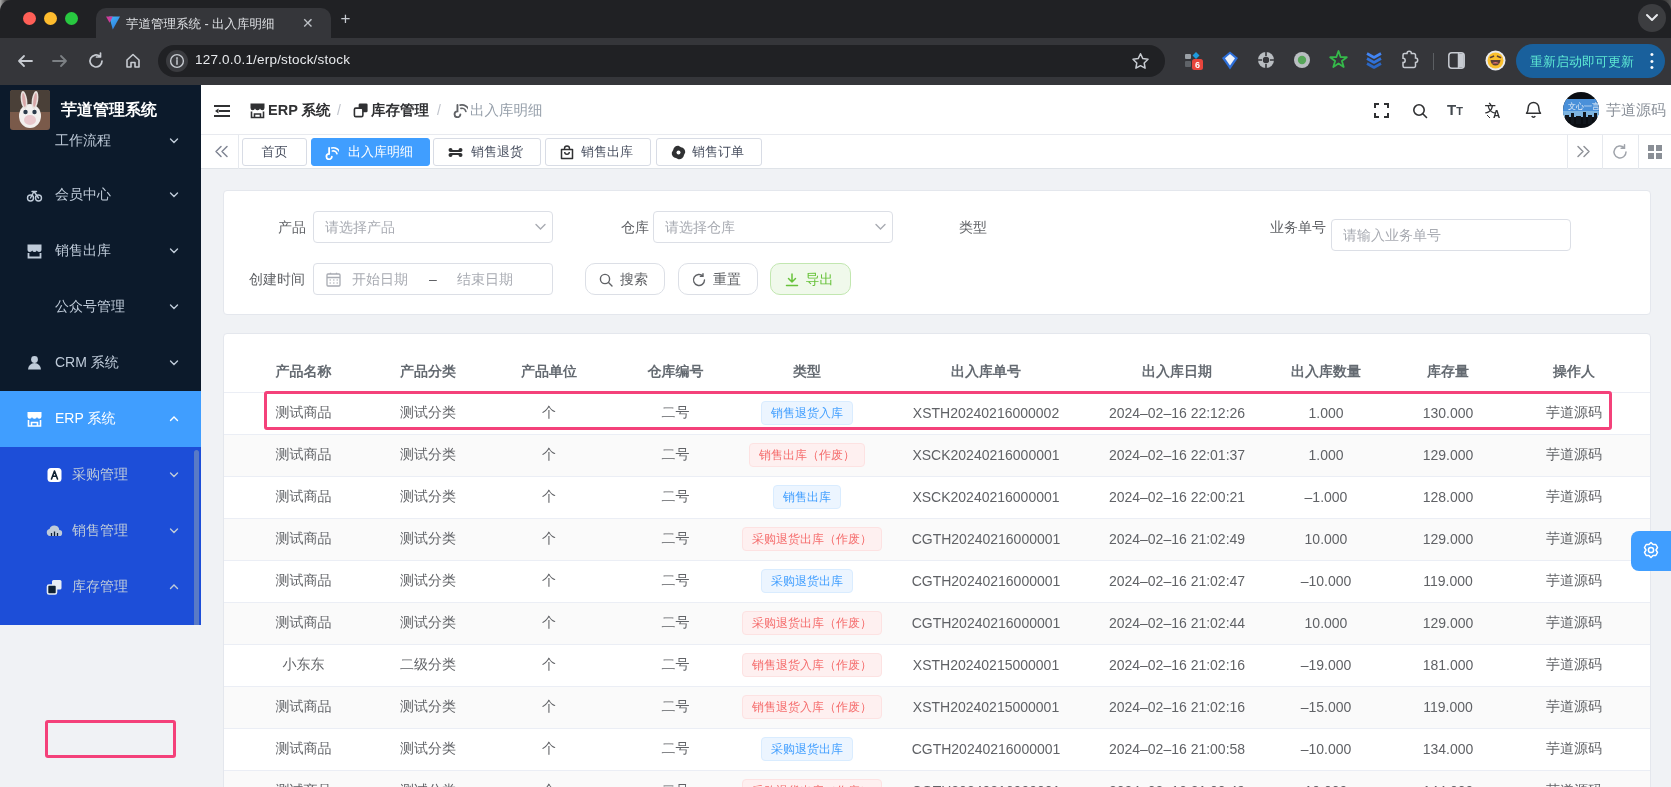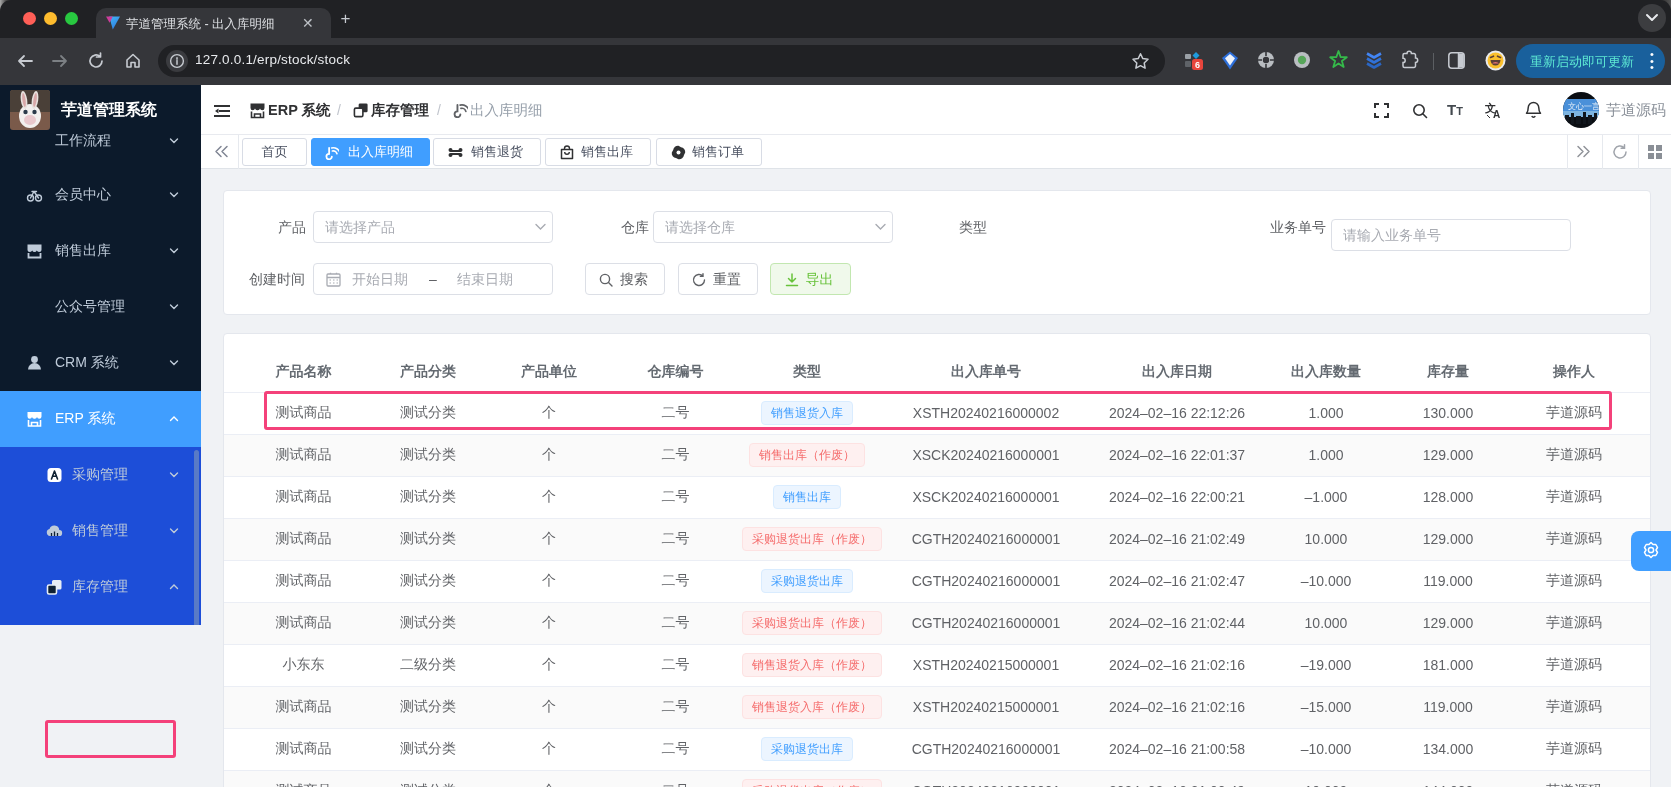--- a/index.html
+++ b/index.html
@@ -42,21 +42,21 @@
 .tag-tab.active { background:#409eff; border-color:#409eff; color:#fff; }
 
 
 #content { position:absolute; left:201px; top:169px; width:1470px; height:618px; background:#f0f2f5; }
 .card { position:absolute; background:#fff; border:1px solid #e4e7ed; border-radius:4px; }
 #fcard { left:22px; top:21px; width:1428px; height:125px; }
 #tcard { left:22px; top:164px; width:1428px; height:460px; overflow:hidden; }
 .flabel { position:absolute; height:32px; line-height:32px; font-size:14px; color:#606266; text-align:right; }
 .finput { position:absolute; width:240px; height:32px; border:1px solid #dcdfe6; border-radius:4px; background:#fff; font-size:14px; color:#a8abb2; }
 .finput .ph { position:absolute; left:11px; top:0; line-height:30px; white-space:nowrap; }
-.fbtn { position:absolute; height:32px; border:1px solid #dcdfe6; border-radius:4px; background:#fff; font-size:14px; color:#606266; text-align:center; line-height:30px; }
+.fbtn { position:absolute; height:32px; border:1px solid #dcdfe6; border-radius:10px; background:#fff; font-size:14px; color:#606266; text-align:center; line-height:30px; }
 
 
 table { border-collapse:collapse; table-layout:fixed; width:1426px; margin-top:19px; }
 th { height:39px; font-size:14px; font-weight:600; color:#646a71; text-align:center; border-bottom:1px solid #ebeef5; }
 td { height:42px; font-size:14px; color:#606266; text-align:center; border-bottom:1px solid #ebeef5; white-space:nowrap; padding:0; }
 td:first-child, th:first-child { padding-left:16px; }
 tr.stripe td { background:#fafafa; }
 .tg { display:inline-block; height:24px; line-height:22px; padding:0 9px; font-size:12px; border-radius:4px; }
 .tg.b { background:#ecf5ff; border:1px solid #d9ecff; color:#409eff; }
 .tg.r { background:#fef0f0; border:1px solid #fde2e2; color:#f56c6c; }

